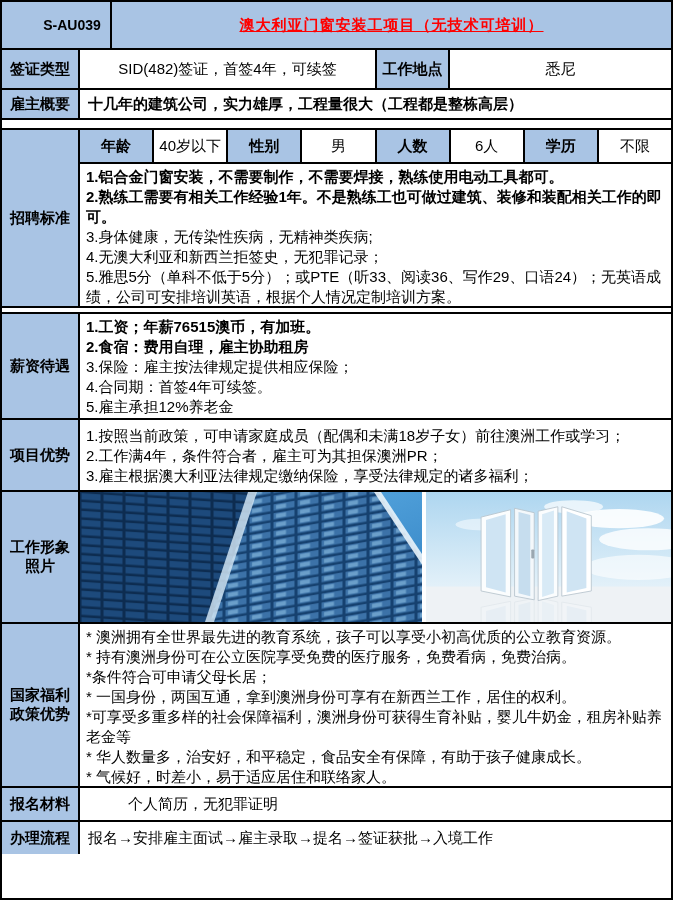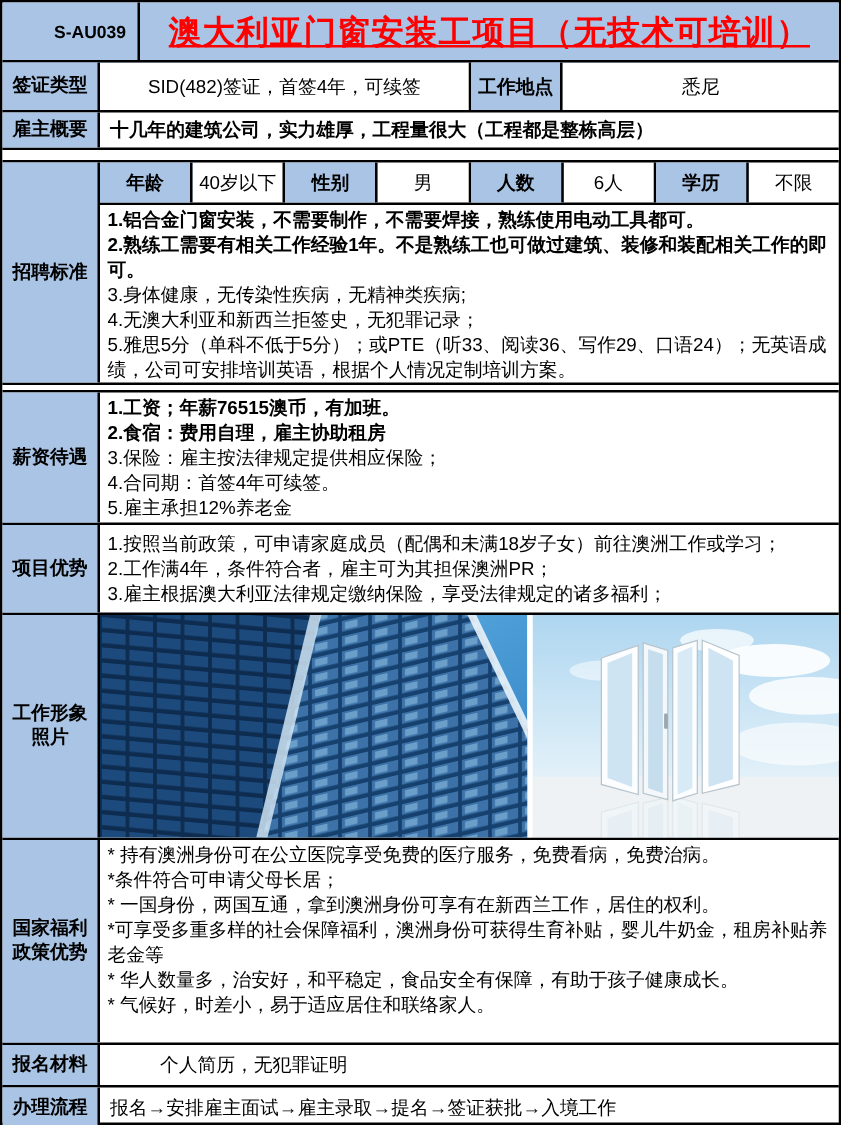--- a/index.html
+++ b/index.html
@@ -37,32 +37,32 @@
   .val{font-size:15px;padding:2px 8px;}
   .rt{flex:1;display:flex;flex-direction:column;min-width:0;}
 
   
   .r-title{height:48px;flex:none;background:var(--accent-blue);padding-left:32px;}
   .r-visa{height:40px;flex:none;}
   .r-emp{height:30px;flex:none;}
   .r-recruit{height:178px;flex:none;}
   .r-salary{height:106px;flex:none;}
   .r-adv{height:72px;flex:none;}
-  .r-photo{height:180px;flex:none;}
+  .r-photo{height:132px;flex:none;}
   .r-welfare{height:164px;flex:none;}
   .r-mat{height:34px;flex:none;gap:40px;}
   .r-proc{height:32px;flex:none;}
 
   .code-cell{
     width:78px;flex:none;border-right:2px solid var(--border-color);
     justify-content:center;font-weight:bold;font-size:14px;
   }
   .title-cell{
     flex:1;justify-content:center;text-align:left;
-    color:var(--title-red);font-weight:bold;font-size:26px;
+    color:var(--title-red);font-weight:bold;font-size:15px;
     text-decoration:underline;
     letter-spacing:1px;
   }
   .visa-val{width:297px;flex:none;border-right:2px solid var(--border-color);justify-content:center;text-align:center;}
   .loc-label{
     width:73px;flex:none;background:var(--accent-blue);
     border-right:2px solid var(--border-color);
     font-weight:bold;font-size:15px;justify-content:center;
   }
   .loc-val{flex:1;justify-content:center;text-align:center;}
@@ -215,20 +215,21 @@
           <use href="#wpanels" xlink:href="#wpanels" transform="translate(0,290) scale(1,-1)" opacity="0.22"></use>
           <use href="#wpanels" xlink:href="#wpanels"></use>
         </svg>
       </div>
     </div>
   </div>
 
   <div class="row r-welfare">
     <div class="cell label">国家福利政策优势</div>
     <div class="lines">
+      <div class="line">* 澳洲拥有全世界最先进的教育系统，孩子可以享受小初高优质的公立教育资源。</div>
       <div class="line">* 持有澳洲身份可在公立医院享受免费的医疗服务，免费看病，免费治病。</div>
       <div class="line">*条件符合可申请父母长居；</div>
       <div class="line">* 一国身份，两国互通，拿到澳洲身份可享有在新西兰工作，居住的权利。</div>
       <div class="line">*可享受多重多样的社会保障福利，澳洲身份可获得生育补贴，婴儿牛奶金，租房补贴养老金等</div>
       <div class="line">* 华人数量多，治安好，和平稳定，食品安全有保障，有助于孩子健康成长。</div>
       <div class="line">* 气候好，时差小，易于适应居住和联络家人。</div>
     </div>
   </div>
 
   <div class="row r-mat">

